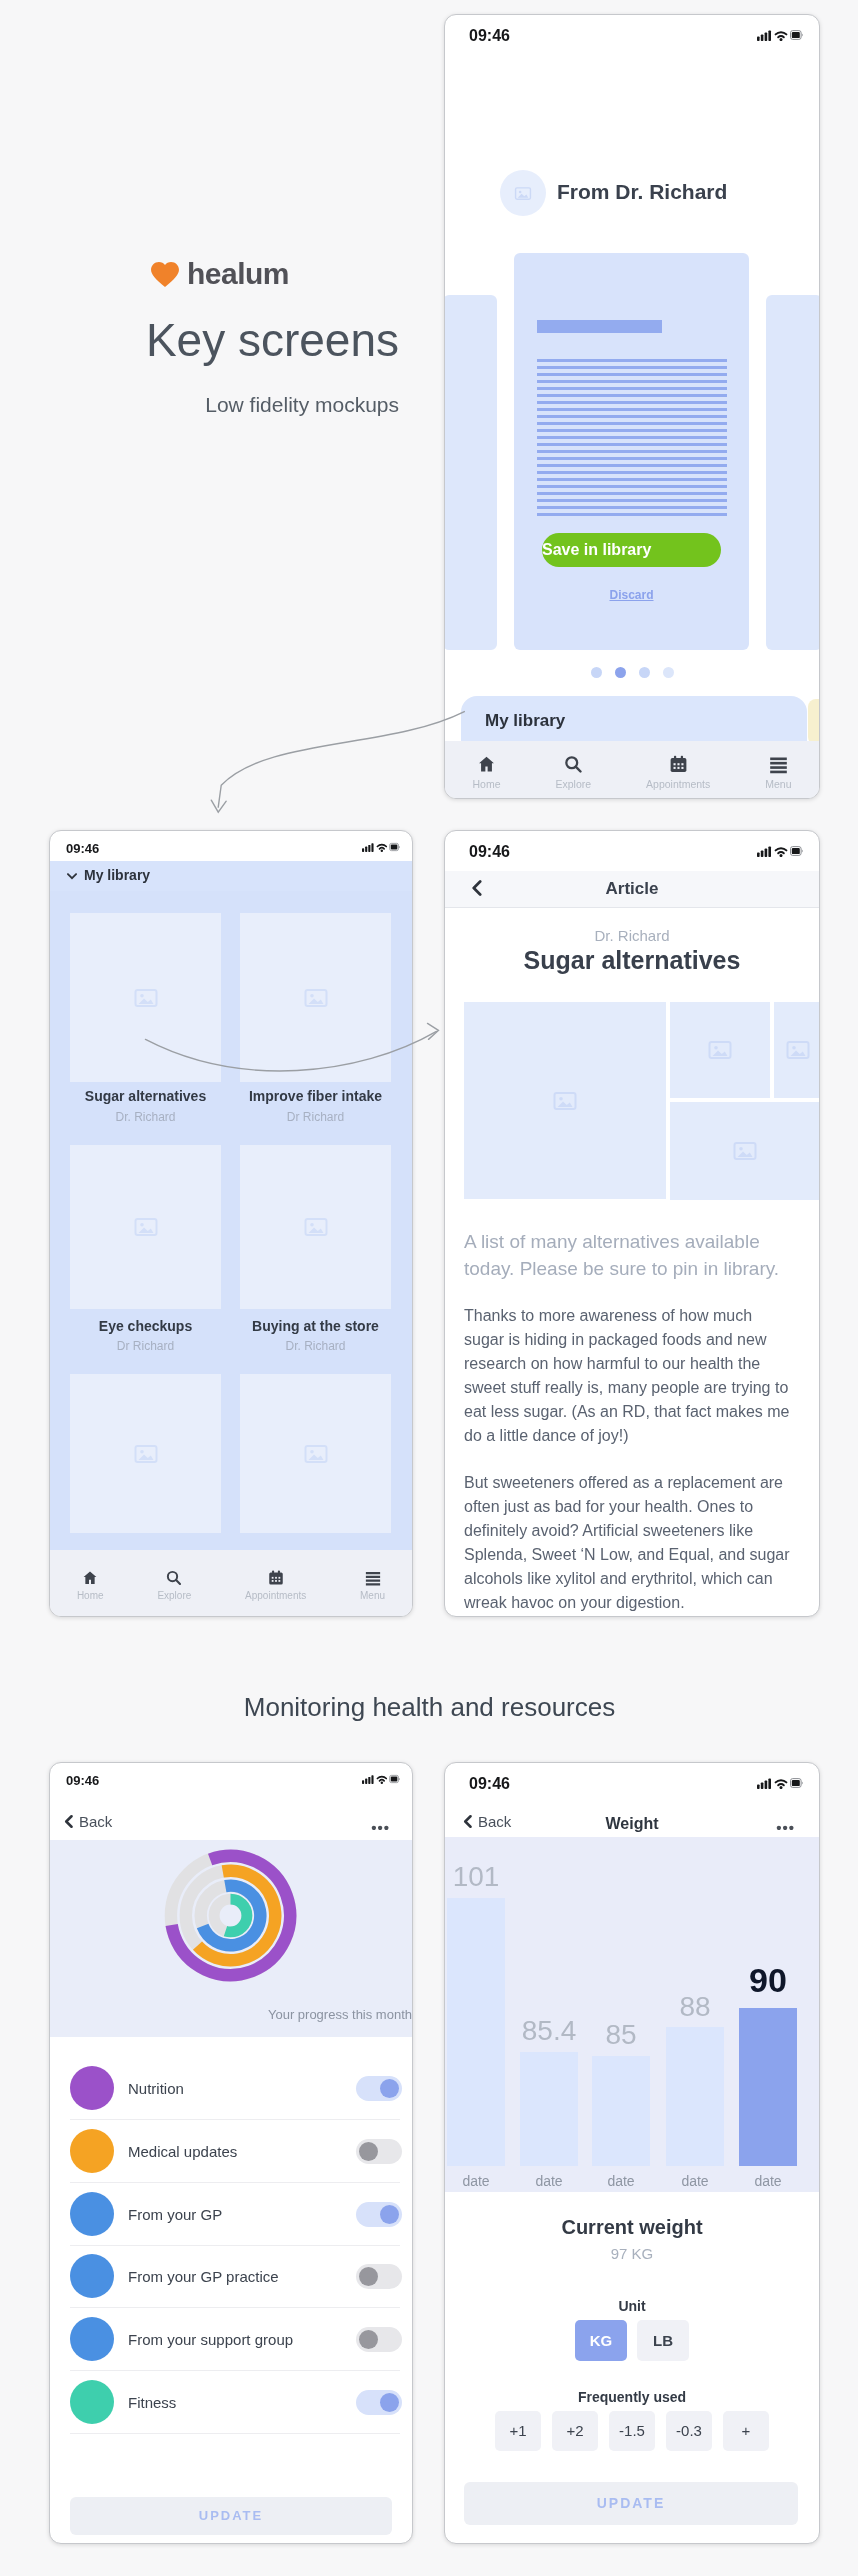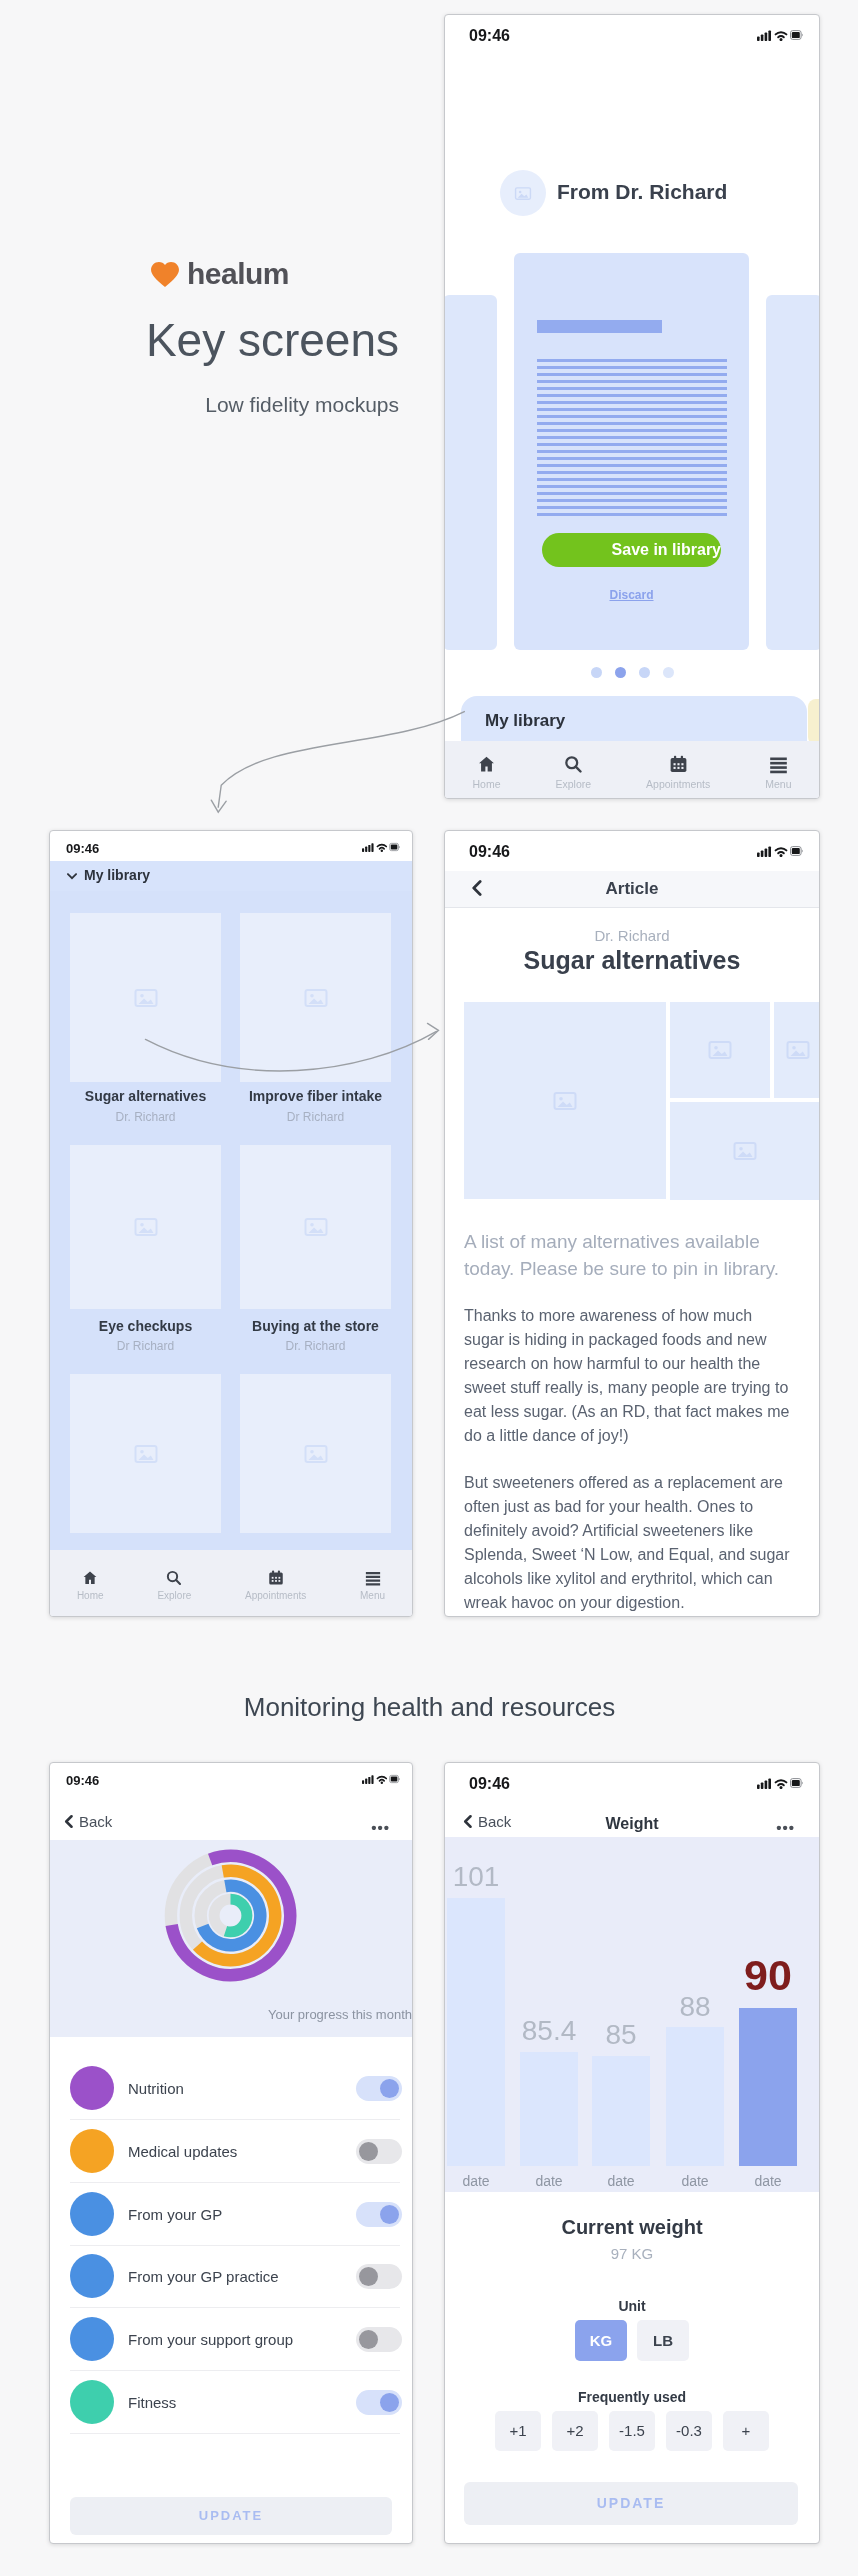--- a/index.html
+++ b/index.html
@@ -10,42 +10,42 @@
   .intro{position:absolute;left:40px;top:257px;width:359px;text-align:right;}
   .brand{display:flex;align-items:center;justify-content:center;gap:7px;}
   .brand svg{width:30px;height:27px;}
   .brand-name{font-size:30px;font-weight:700;color:#515157;letter-spacing:-0.5px;}
   .intro-title{margin-top:22px;font-size:46px;font-weight:300;color:#4c545e;}
   .intro-sub{margin-top:26px;font-size:21px;font-weight:300;color:#555d66;}
   .section-title{position:absolute;left:0;top:1692px;width:859px;text-align:center;
     font-size:26px;font-weight:400;color:#3e4752;}
 
   
-  .phone{position:absolute;background:#fff;border:1px solid #c6c8cc;border-radius:4px;
+  .phone{position:absolute;background:#fff;border:1px solid #c6c8cc;border-radius:12px;
     box-shadow:0 1px 4px rgba(0,0,0,.13);overflow:hidden;}
   .sb-time{position:absolute;left:24px;top:12px;font-size:16px;font-weight:700;color:#17181a;}
   .sb-icons{position:absolute;right:16px;top:14px;}
   .sb-icons svg{width:46px;height:12px;display:block;}
   .sm-time{left:16px;top:10px;font-size:13px;}
   .sb-icons.sm{right:12px;top:11px;}
   .sb-icons.sm svg{width:38px;height:10px;}
 
   
   .welcome-title{position:absolute;left:0;top:72px;width:100%;text-align:center;
     font-size:34px;font-weight:300;color:#99a1ac;letter-spacing:1px;}
   .avatar{position:absolute;left:55px;top:155px;width:46px;height:46px;border-radius:50%;
     background:#e7eefc;display:flex;align-items:center;justify-content:center;color:#ccd9f6;}
   .from-label{position:absolute;left:112px;top:165px;font-size:21px;font-weight:700;color:#3a414d;}
   .side-card{position:absolute;top:280px;height:355px;background:#dde7fb;border-radius:6px;}
   .main-card{position:absolute;left:69px;top:238px;width:235px;height:397px;background:#d8e3fb;border-radius:6px;}
   .card-titlebar{position:absolute;left:23px;top:67px;width:125px;height:13px;background:#93abef;}
   .card-lines{position:absolute;left:23px;right:22px;top:106px;}
   .card-lines div{height:3px;background:#93abef;margin-bottom:4px;}
   .save-btn{position:absolute;left:28px;top:280px;width:179px;height:34px;border-radius:17px;
-    background:#73c31d;color:#fff;font-size:16px;font-weight:700;text-align:right;line-height:34px;}
+    background:#73c31d;color:#fff;font-size:16px;font-weight:700;text-align:left;line-height:34px;}
   .discard{position:absolute;left:0;top:335px;width:100%;text-align:center;
     font-size:12px;font-weight:700;color:#8ba2ec;text-decoration:underline;}
   .dots{position:absolute;left:0;top:652px;width:100%;display:flex;justify-content:center;gap:13px;}
   .dots span{width:11px;height:11px;border-radius:50%;}
   .yellow-sliver{position:absolute;left:363px;top:684px;width:14px;height:46px;
     background:#f7f0cf;border-radius:8px 0 0 8px;}
   .library-bar{position:absolute;left:16px;top:681px;width:346px;height:60px;
     background:#dbe6fc;border-radius:16px;}
   .library-bar span{position:absolute;left:24px;top:15px;font-size:17px;font-weight:700;color:#2c323c;}
   .bottom-nav{position:absolute;left:0;right:0;bottom:0;background:#eef0f6;
@@ -101,21 +101,21 @@
   
   .w-title{position:absolute;left:0;top:52px;width:100%;text-align:center;font-size:16px;font-weight:700;color:#2f3640;}
   .w-chart{position:absolute;left:0;top:74px;width:100%;height:355px;background:#e9ecf9;}
   .bars{position:absolute;left:0;right:0;top:0;bottom:26px;}
   .bar-group{position:absolute;bottom:0;width:58px;}
   .bar{position:absolute;bottom:0;left:0;width:100%;background:#dbe6fd;}
   .bar-val{position:absolute;left:-50%;width:200%;text-align:center;
     font-size:28px;font-weight:300;color:#b2b9c5;}
   .bar-date{position:absolute;left:0;width:100%;bottom:-23px;text-align:center;font-size:14px;color:#8e96a3;}
   .bar-group.hl .bar{background:#8ba3ed;}
-  .bar-group.hl .bar-val{font-size:43px;font-weight:700;color:#7f1d1d;}
+  .bar-group.hl .bar-val{font-size:34px;font-weight:700;color:#0f172a;}
   .cw-label{position:absolute;left:0;top:453px;width:100%;text-align:center;font-size:20px;font-weight:700;color:#333a45;}
   .cw-value{position:absolute;left:0;top:482px;width:100%;text-align:center;font-size:15px;color:#a8b0bd;}
   .unit-label{position:absolute;left:0;top:535px;width:100%;text-align:center;font-size:14px;font-weight:700;color:#333a45;}
   .unit-row{position:absolute;left:0;top:557px;width:100%;display:flex;justify-content:center;gap:10px;}
   .unit-btn{min-width:40px;height:41px;border-radius:5px;background:#f0f1f6;color:#3c434e;
     font-size:15px;font-weight:700;text-align:center;line-height:41px;padding:0 6px;}
   .unit-btn.selected{background:#8ba3ed;color:#fff;}
   .freq-label{position:absolute;left:0;top:626px;width:100%;text-align:center;font-size:14px;font-weight:700;color:#333a45;}
   .chip-row{position:absolute;left:0;top:648px;width:100%;display:flex;justify-content:center;gap:11px;}
   .chip{height:40px;min-width:26px;padding:0 10px;border-radius:5px;background:#f0f1f6;

